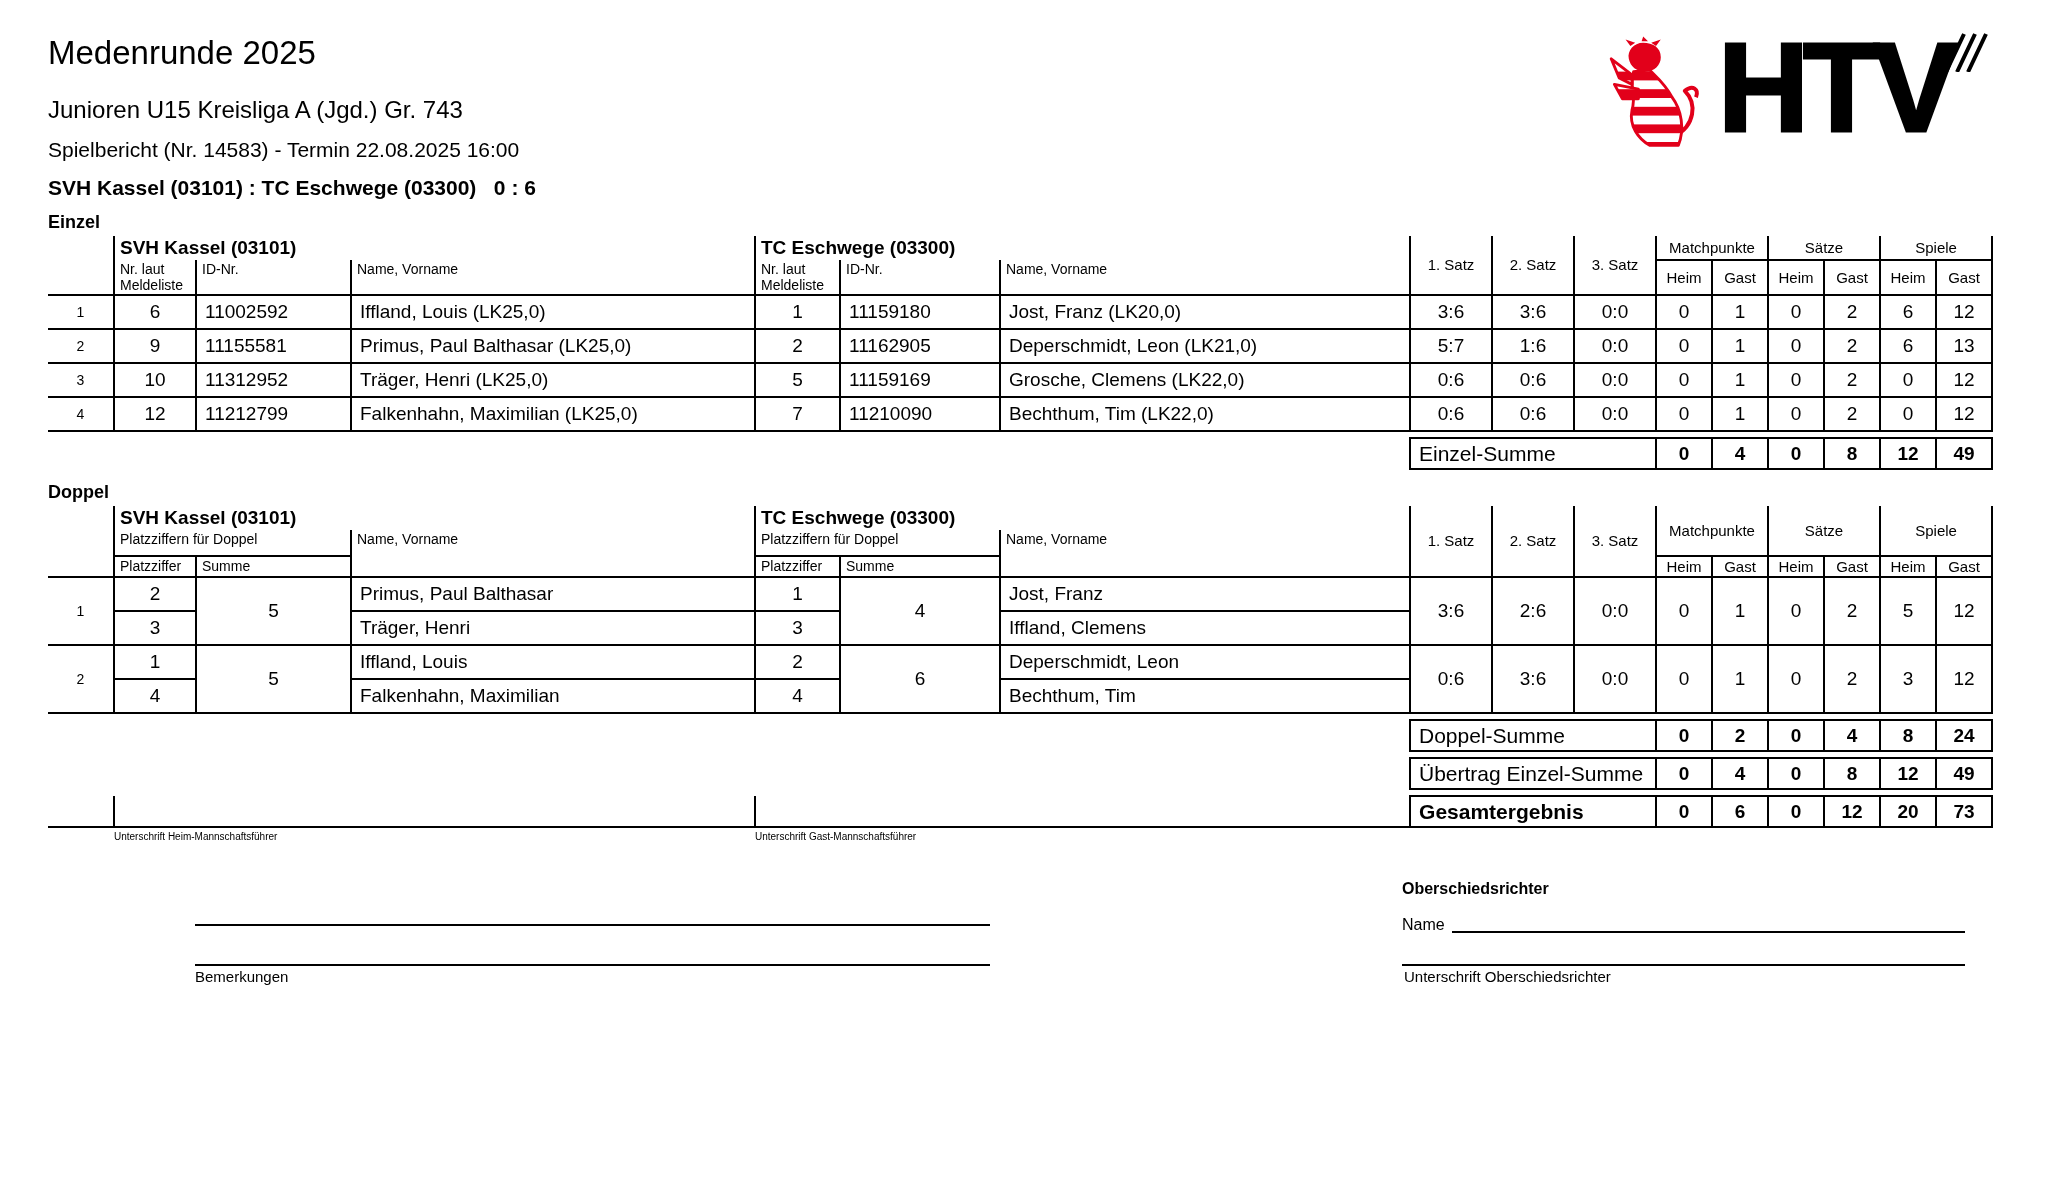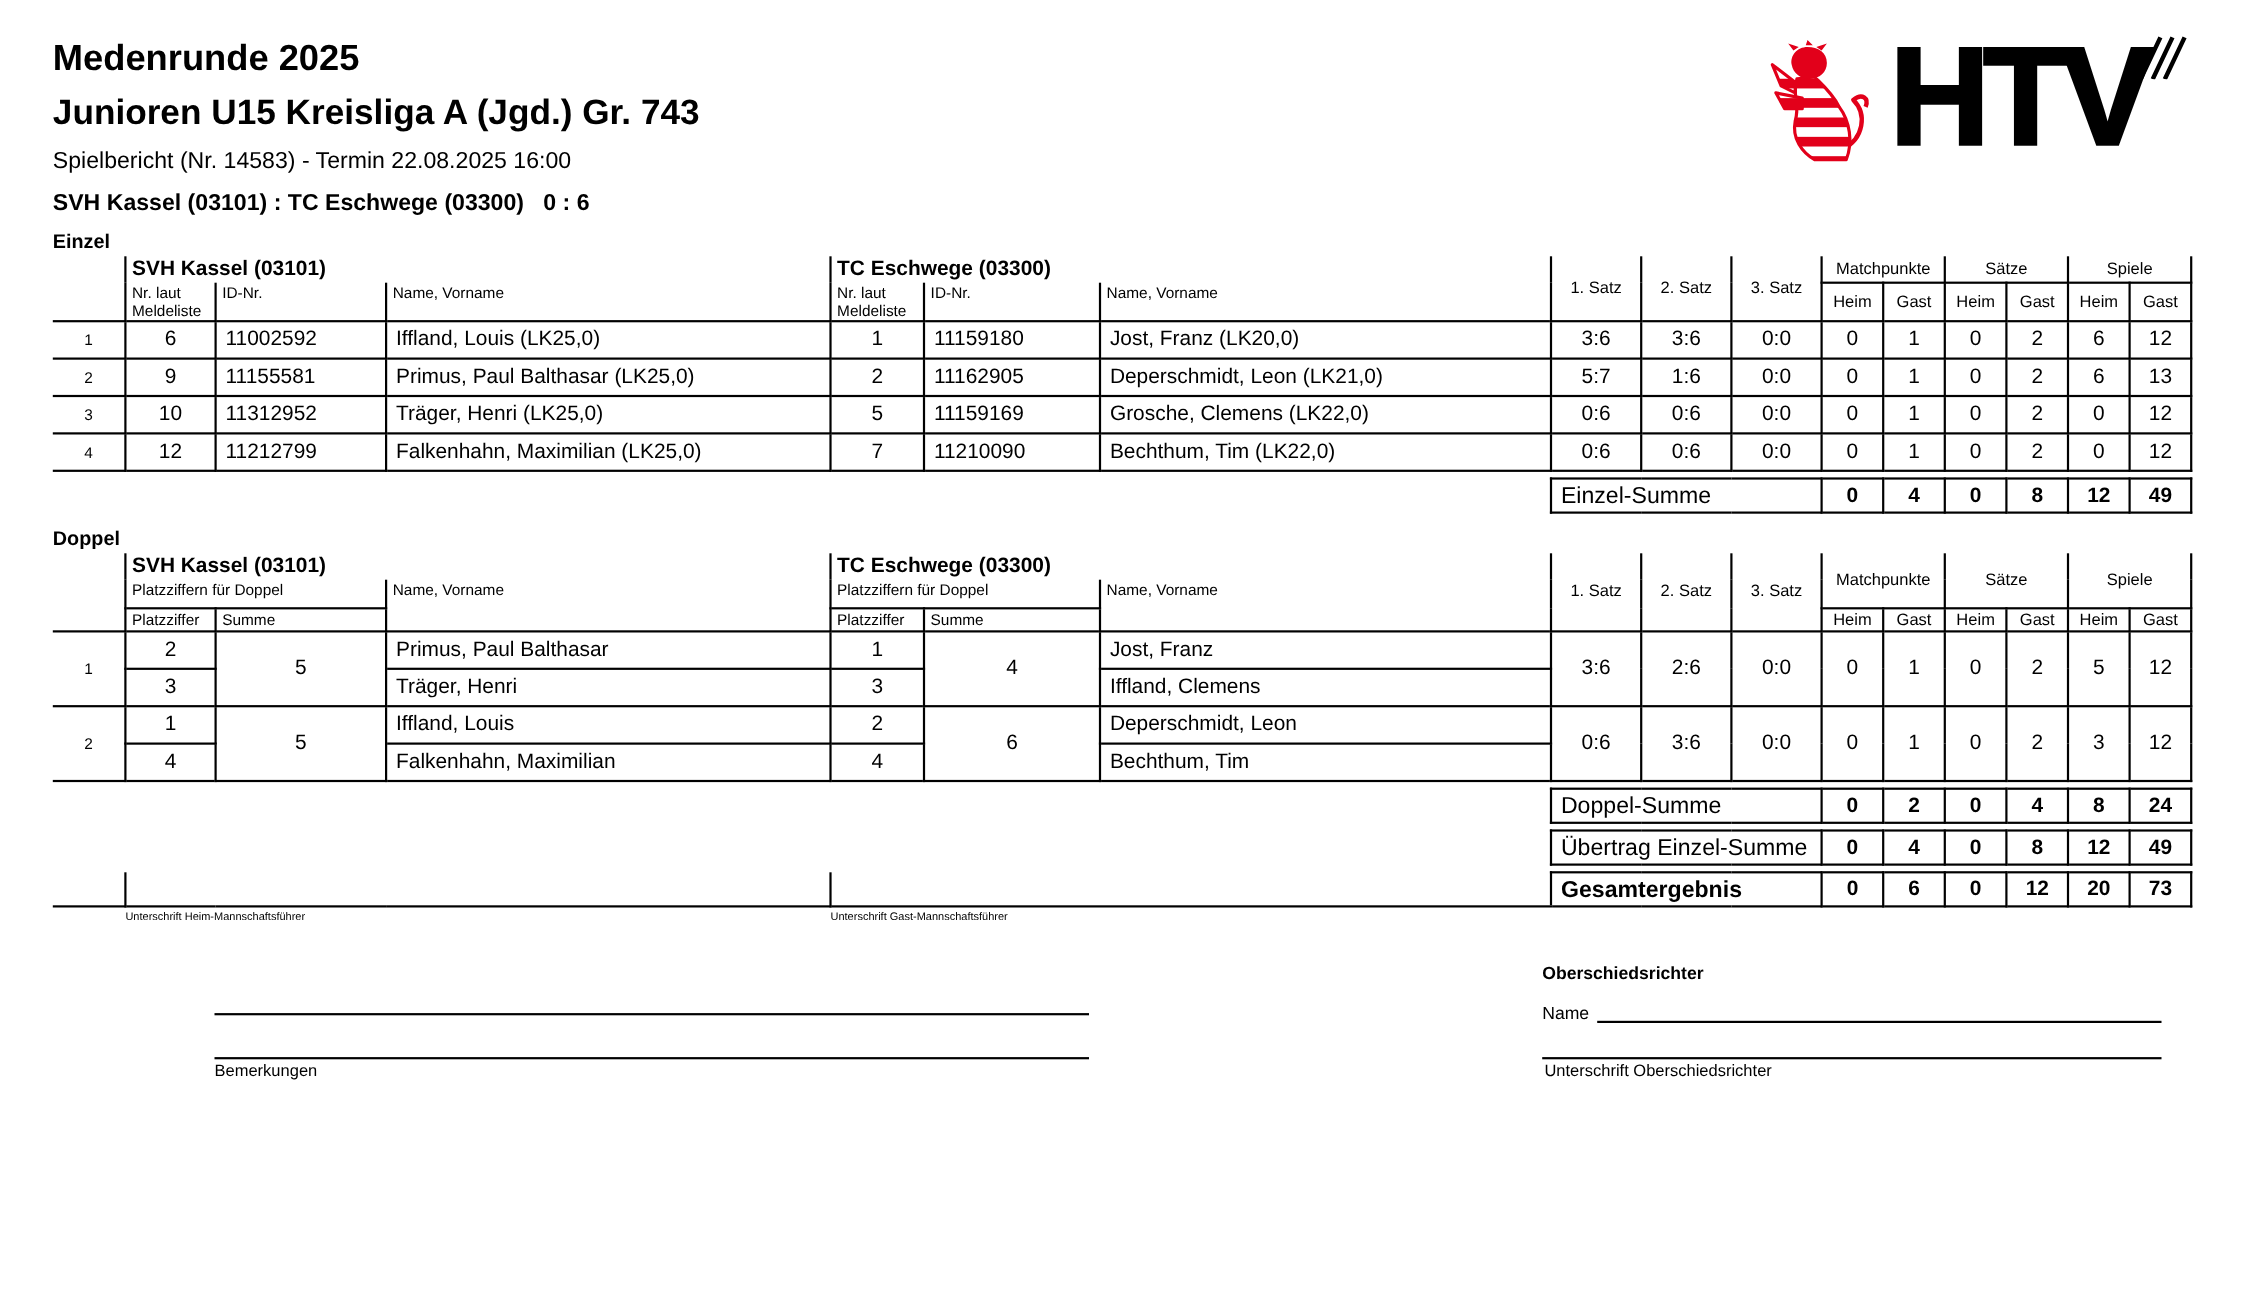--- a/index.html
+++ b/index.html
@@ -5,22 +5,22 @@
   * { box-sizing: border-box; margin: 0; padding: 0; }
   html, body { background: #fff; }
   body {
     width: 2048px; height: 1192px; position: relative; overflow: hidden;
     font-family: "Liberation Sans", sans-serif; color: #000;
   }
   .page { padding: 34px 56px 0 48px; }
 
   
   .header-row { display: flex; justify-content: space-between; align-items: flex-start; }
-  .title    { font-size: 33px; font-weight: bold; margin-bottom: 12px; }
-  .subtitle { font-size: 32px; font-weight: bold; margin-bottom: 14px; }
+  .title    { font-size: 33px; font-weight: normal; margin-bottom: 24px; }
+  .subtitle { font-size: 24px; font-weight: normal; margin-bottom: 14px; }
   .report-line { font-size: 21px; margin-bottom: 14px; }
   .match-line  { font-size: 21px; font-weight: bold; white-space: pre; margin-bottom: 12px; }
   .logo { display: flex; align-items: flex-start; gap: 14px; margin-top: 2px; }
   .logo-text { position: relative; font-size: 126px; font-weight: 900; line-height: 0.82;
                letter-spacing: -6px; -webkit-text-stroke: 3px #000; padding-right: 40px; }
   .logo-text .slashes { position: absolute; right: 2px; top: -6px; }
 
   
   .section-label { font-size: 18px; font-weight: bold; margin: 0 0 3px 0; }
   table.mt { border-collapse: collapse; table-layout: fixed; width: 1944px; }

